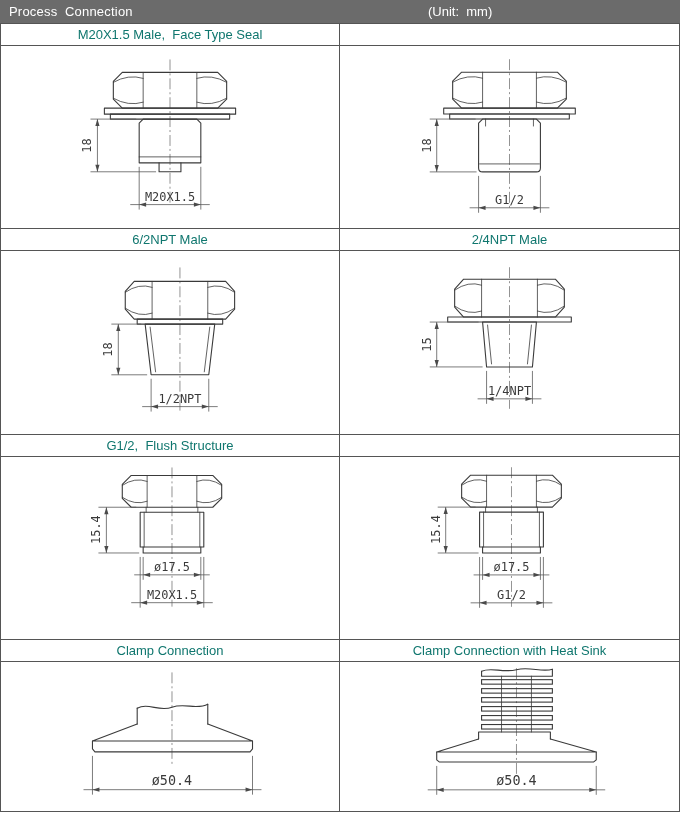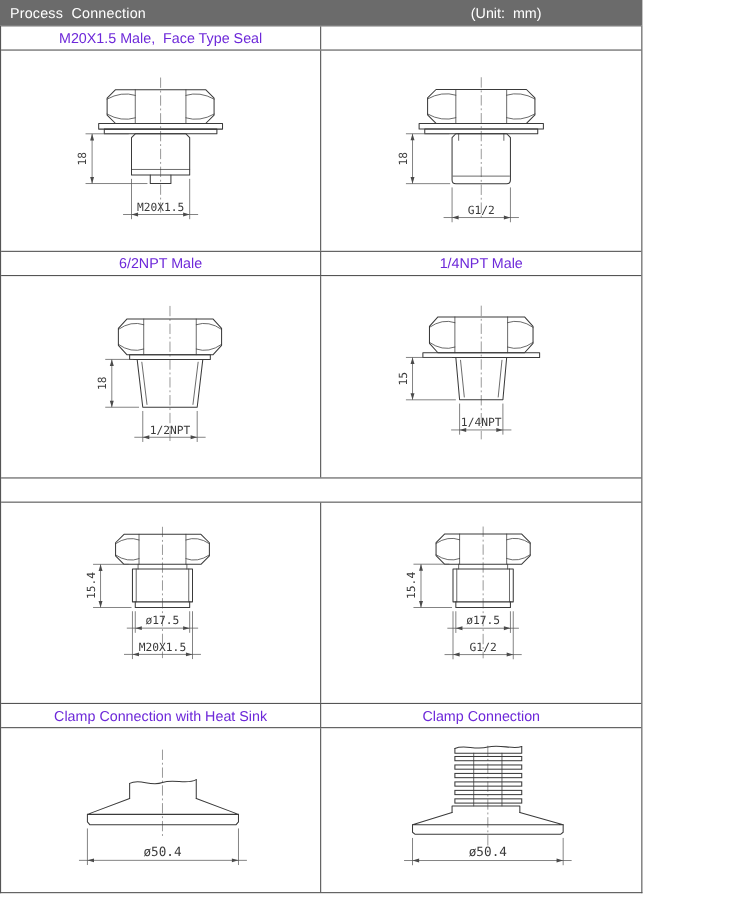--- a/index.html
+++ b/index.html
@@ -3,21 +3,21 @@
 <meta charset="utf-8">
 <style>
   * { margin:0; padding:0; box-sizing:border-box; }
   html,body { background:#ffffff; }
   body {
     width:680px; height:821px;
     font-family:"Liberation Sans", sans-serif;
     color:#1c1c1c;
     overflow:hidden;
   }
-  .sheet { width:584px; }
+  .sheet { width:680px; }
 
   
   .topbar {
     position:relative;
     height:23px;
     background:#6b6b6b;
     color:#ffffff;
     font-size:13px;
     line-height:23px;
   }
@@ -32,21 +32,21 @@
   }
   .trow, .drow { display:flex; width:100%; }
   .trow {
     height:23px;
     border-top:1px solid #555;
     border-bottom:1px solid #555;
   }
   .tcell {
     width:50%; height:100%;
     display:flex; align-items:center; justify-content:center;
-    font-size:13px; color:#6d28d9;
+    font-size:13px; color:#0f766e;
   }
   .tcell:first-child, .dcell:first-child { border-right:1px solid #555; }
   .dcell {
     width:50%; height:100%;
     display:flex; align-items:center; justify-content:center;
     overflow:hidden;
   }
   .h182 { height:182px; }
   .h183 { height:183px; }
   .h149 { height:149px;justify-content:flex-end; }
@@ -142,21 +142,21 @@
           </g>
         </svg>
       </div>
     </div>
 
     <div class="trow">
       <div class="tcell">
           <span>6/2NPT Male</span>
         </div>
       <div class="tcell">
-          <span>1/4NPT Male</span>
+          <span>2/4NPT Male</span>
         </div>
     </div>
 
     <div class="drow h183">
       <div class="dcell">
         <svg viewBox="0 0 340 183" preserveAspectRatio="xMidYMid meet">
           <path class="cl" d="M180,16 V160"></path>
           <g>
             <path class="ol" d="M125,40 L134,30 L226,30 L235,40 L235,58 L226,68 L134,68 L125,58 Z"></path>
             <path class="ol2" d="M152,30 V68 M208,30 V68"></path>
@@ -204,20 +204,23 @@
             <path class="dim" d="M147,120 V153 M193,120 V153 M138,148 H202"></path>
             <polygon class="arr" points="147,148 154,145.9 154,150.1"></polygon>
             <polygon class="arr" points="193,148 186,145.9 186,150.1"></polygon>
             <text class="dt" x="170" y="144" text-anchor="middle">1/4NPT</text>
           </g>
         </svg>
       </div>
     </div>
 
     <div class="trow">
+      <div class="tcell">
+          <span>G1/2,&nbsp; Flush Structure</span>
+        </div>
     </div>
 
     <div class="drow h182">
       <div class="dcell">
         <svg viewBox="0 0 340 182" preserveAspectRatio="xMidYMid meet">
           <path class="cl" d="M172,10 V150"></path>
           <g>
             <path class="ol" d="M122,27 L131,18 L213,18 L222,27 L222,41 L213,50 L131,50 L122,41 Z"></path>
             <path class="ol2" d="M147,18 V50 M197,18 V50"></path>
             <path class="ol2" d="M122,28 Q134.5,19.5 147,24 M222,28 Q209.5,19.5 197,24 M122,40 Q134.5,48.5 147,44 M222,40 Q209.5,48.5 197,44"></path>
@@ -279,24 +282,24 @@
             <polygon class="arr" points="140,146 147,143.9 147,148.1"></polygon>
             <polygon class="arr" points="204,146 197,143.9 197,148.1"></polygon>
             <text class="dt" x="172" y="142" text-anchor="middle">G1/2</text>
           </g>
         </svg>
       </div>
     </div>
 
     <div class="trow">
       <div class="tcell">
+          <span>Clamp Connection</span>
+        </div>
+      <div class="tcell">
           <span>Clamp Connection with Heat Sink</span>
-        </div>
-      <div class="tcell">
-          <span>Clamp Connection</span>
         </div>
     </div>
 
     <div class="drow h149">
       <div class="dcell">
         <svg viewBox="0 0 340 149" preserveAspectRatio="xMidYMid meet">
           <path class="cl" d="M172,10 V104"></path>
           <g>
             <path class="ol" d="M137,46 V62 M208,42 V62"></path>
             <path class="ol" d="M137,46 C148,40 159,50 172,45 C185,40.5 197,48 208,42"></path>

